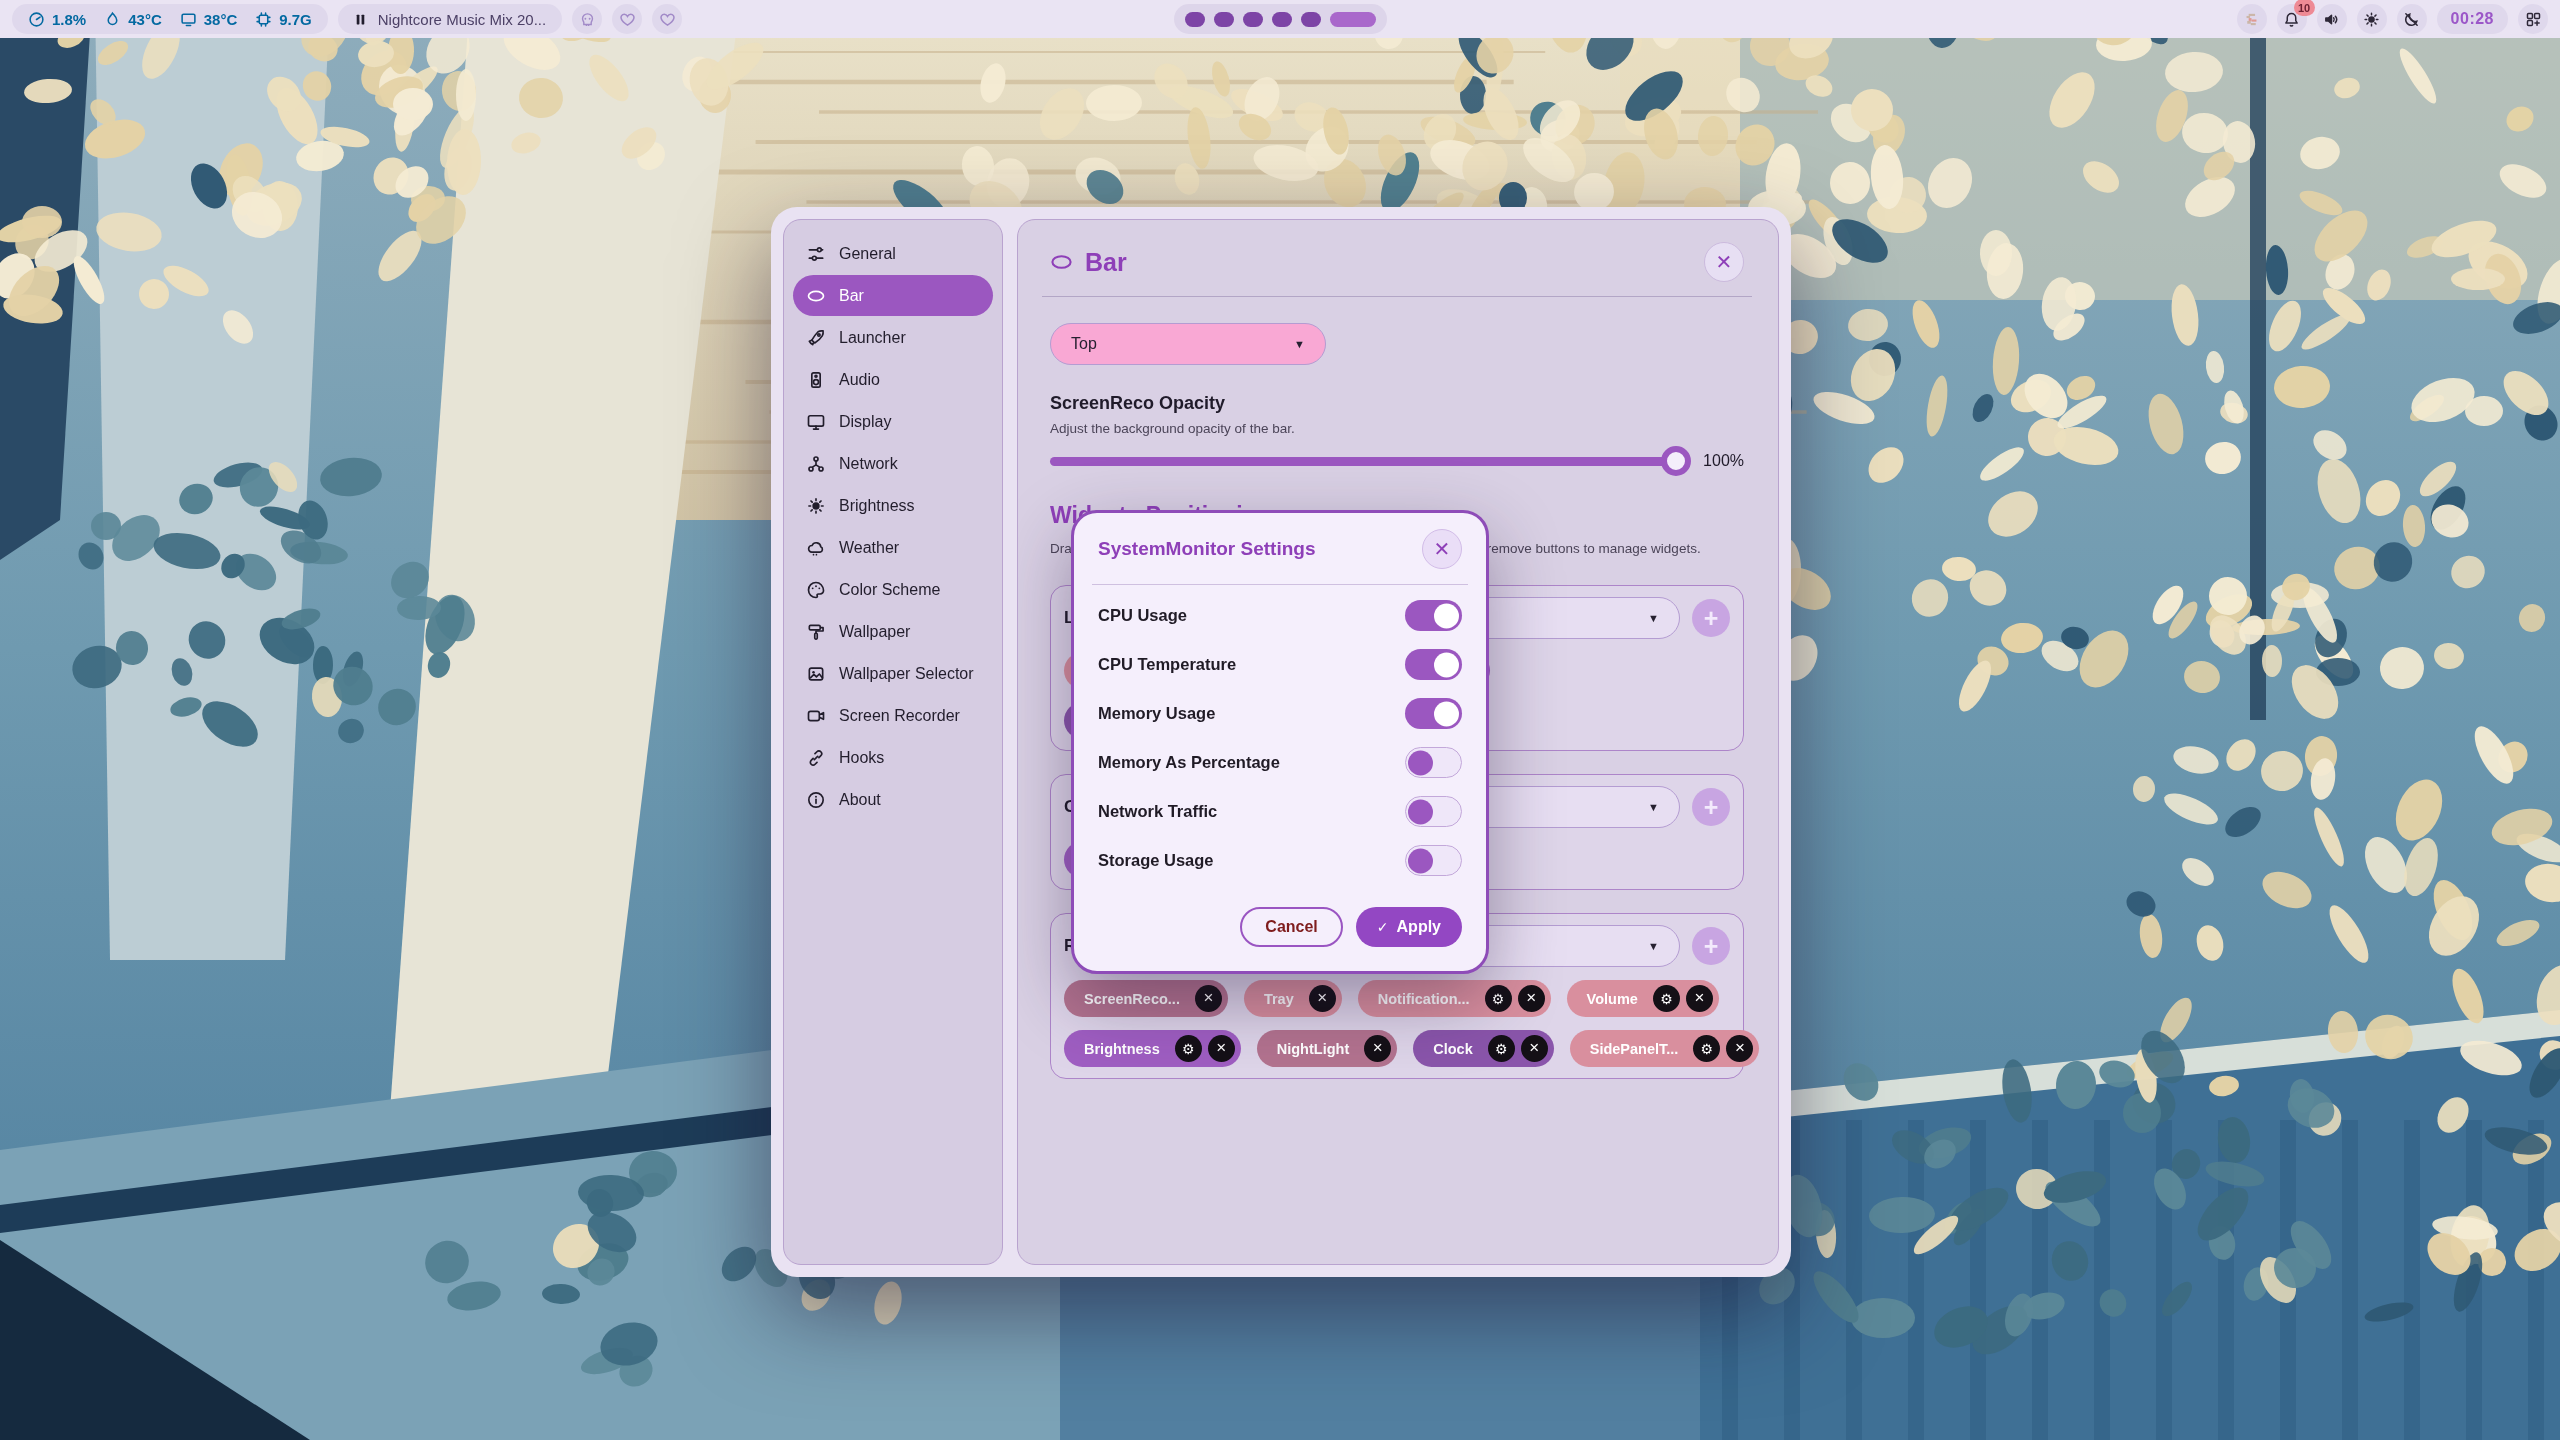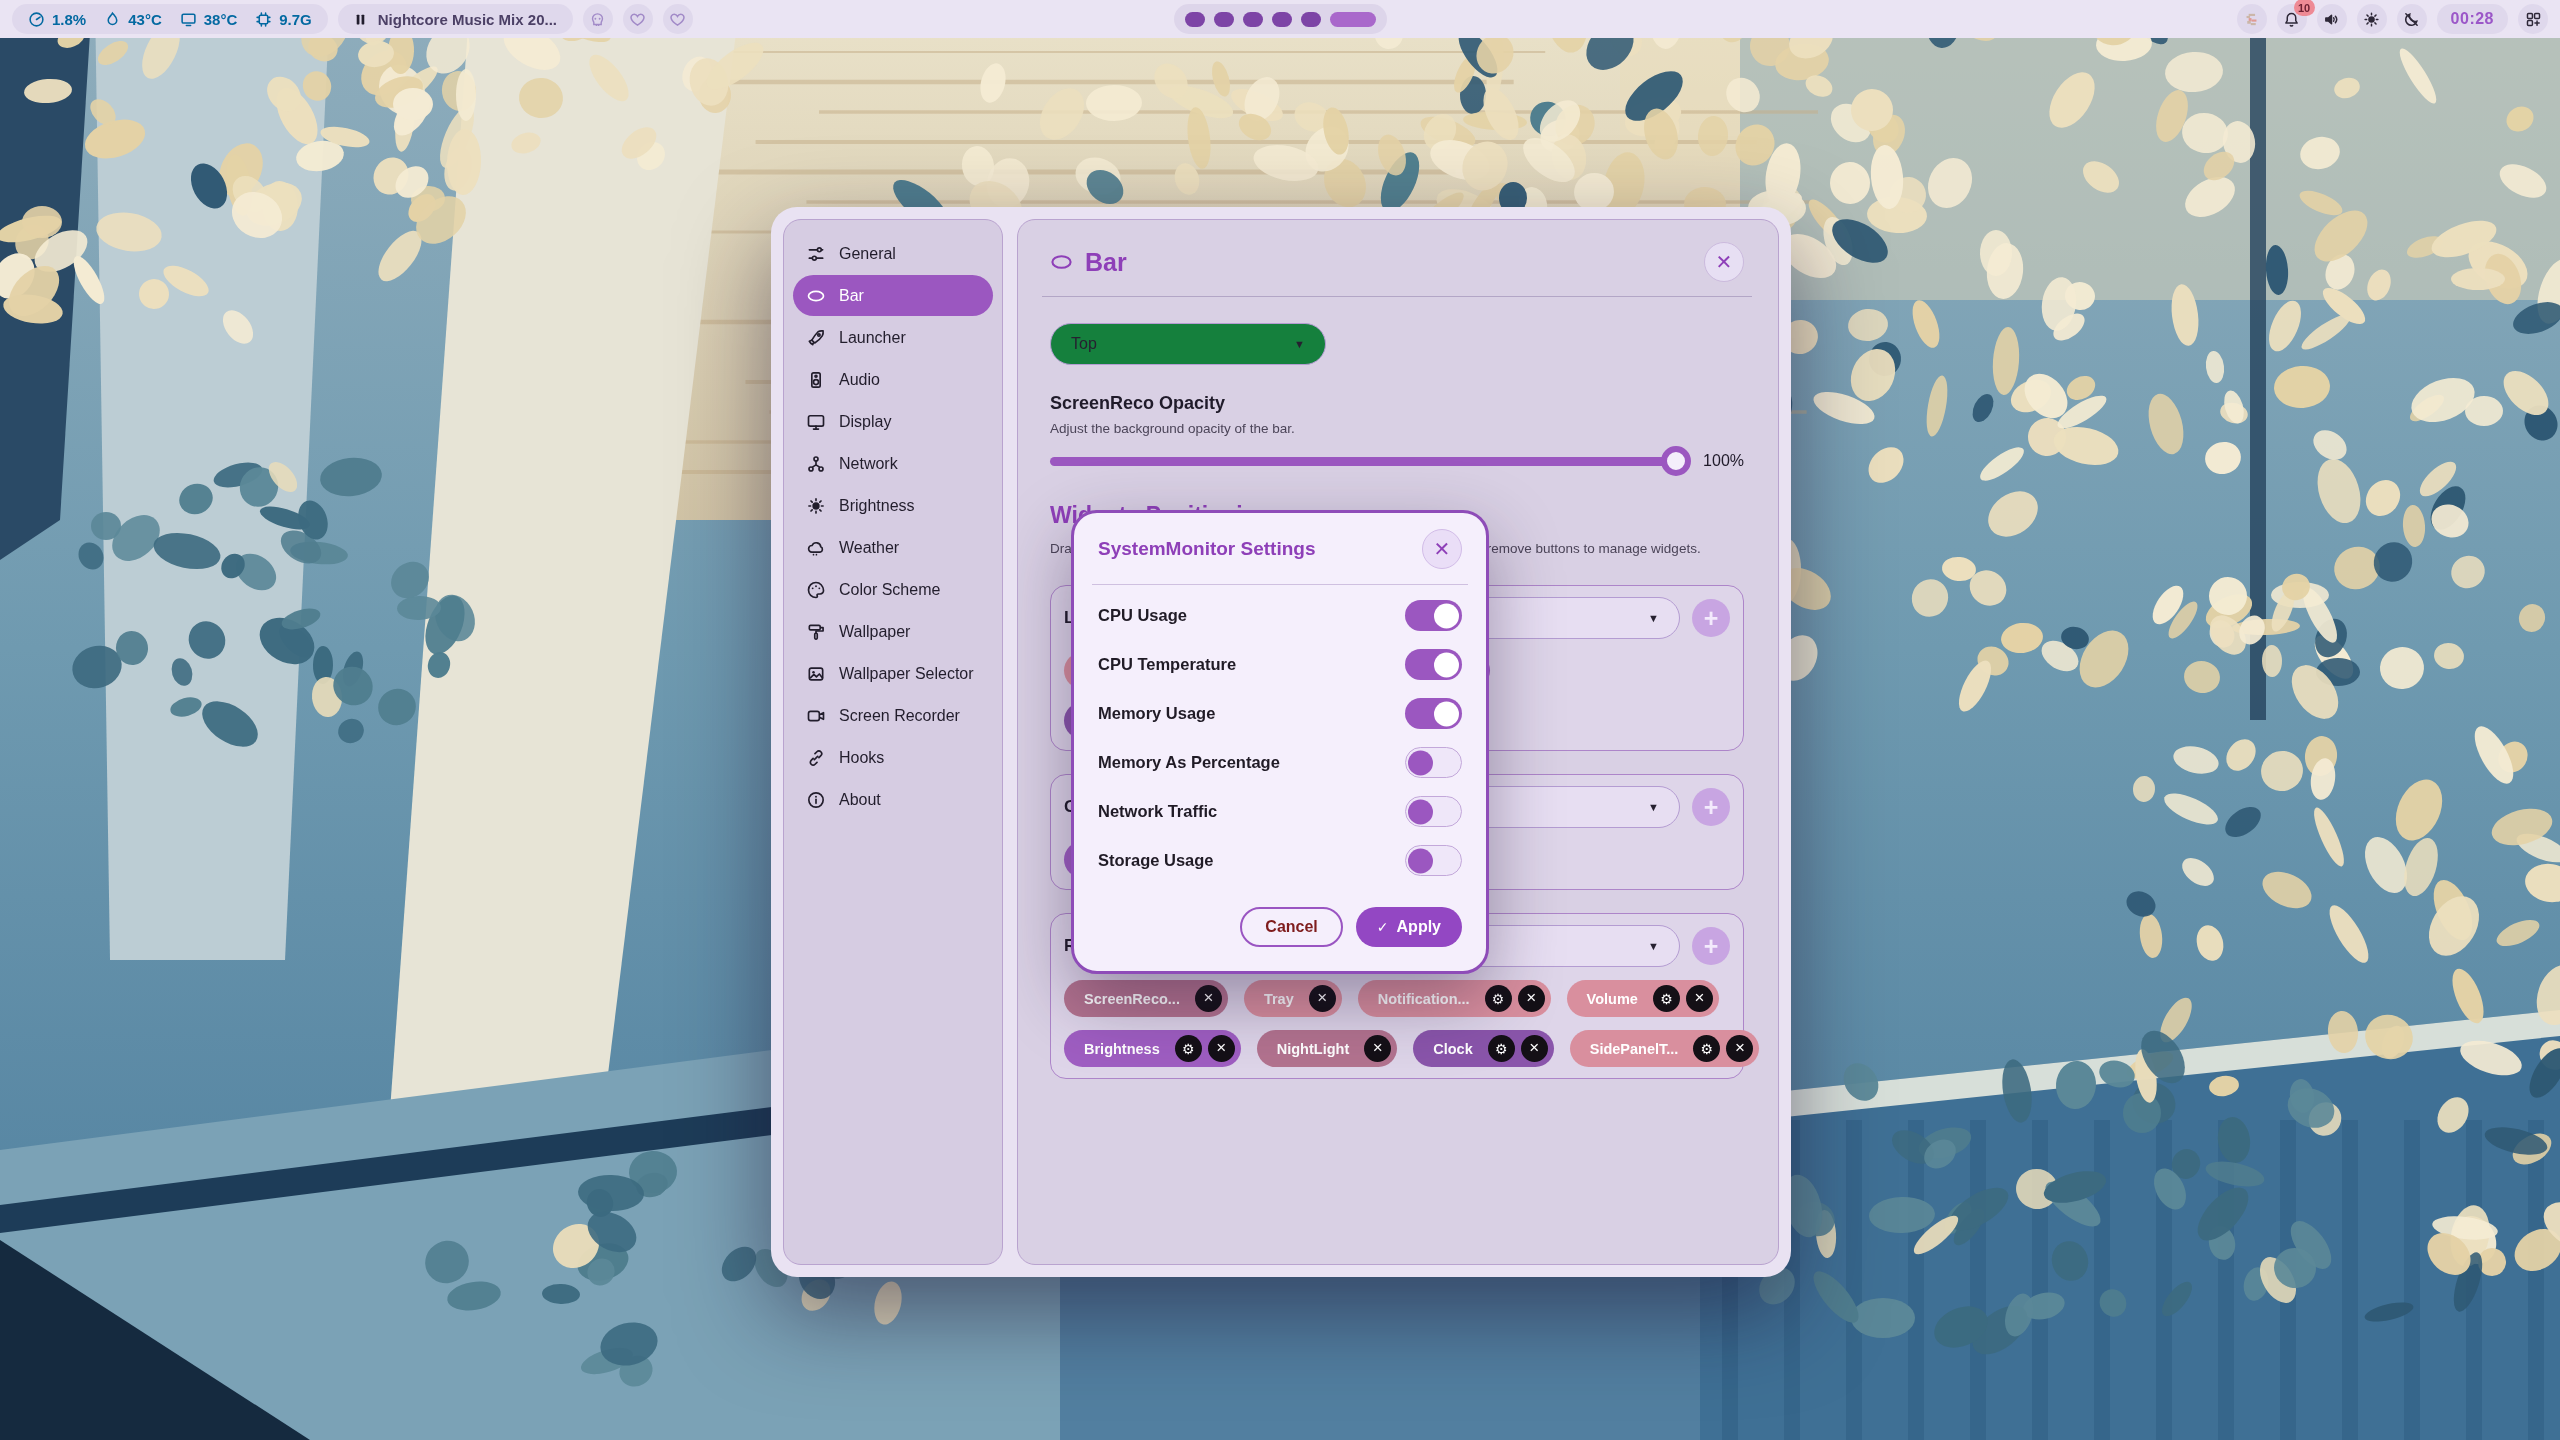--- a/index.html
+++ b/index.html
@@ -16,21 +16,21 @@
     display:flex;align-items:center;padding:0 12px;z-index:40;box-sizing:border-box;}
   .tb-zone{display:flex;align-items:center;gap:10px;}
   .tb-left{flex:1;}
   .tb-center{flex:0 0 auto;}
   .tb-right{flex:1;justify-content:flex-end;}
   .pill{background:#dfd8ec;border:none;border-radius:999px;height:30px;
     display:inline-flex;align-items:center;padding:0 16px;gap:14px;font:inherit;box-sizing:border-box;}
   .stats-pill{gap:18px;color:#0369a1;}
   .stat{display:inline-flex;align-items:center;gap:7px;font-weight:700;font-size:15px;}
   .stat svg{width:17px;height:17px;}
-  .media-pill{gap:11px;color:#4c4066;font-weight:700;font-size:15px;cursor:pointer;}
+  .media-pill{gap:11px;color:#4c4066;font-weight:400;font-size:15px;cursor:pointer;}
   .media-pill svg{width:13px;height:13px;color:#221d2e;}
   .circ{width:30px;height:30px;border-radius:50%;background:#dfd8ec;border:none;
     display:grid;place-items:center;color:#a28bc8;position:relative;cursor:pointer;padding:0;}
   .circ svg{width:17px;height:17px;}
   .tb-right .circ{color:#2e2838;}
   .badge{position:absolute;top:-5px;right:-8px;background:#ee8a95;color:#6e2033;
     font-size:11px;font-weight:700;border-radius:999px;min-width:21px;height:17px;
     display:grid;place-items:center;padding:0 4px;box-sizing:border-box;}
   .ws-pill{background:#ddd5ea;gap:9px;padding:0 11px;}
   .ws-dot{width:20px;height:15px;border-radius:8px;background:#7d44a6;cursor:pointer;}
@@ -56,21 +56,21 @@
   .panel-title{font-size:25px;font-weight:700;margin:0;}
   .close-circ{margin-left:auto;width:40px;height:40px;border-radius:50%;background:#e7dff3;
     border:1px solid #cbbadd;color:#8e3fb8;font-size:20px;display:grid;place-items:center;
     cursor:pointer;padding:0;font-family:inherit;}
   .divider{height:1px;background:#b3a6c6;margin:14px -8px 26px;}
 
   .setting-row{display:flex;align-items:center;margin-bottom:28px;}
   .setting-texts{flex:1;}
   .setting-label{font-size:18px;font-weight:700;color:#201b2a;}
   .setting-desc{font-size:13.5px;color:#4b4458;margin-top:7px;}
-  .select{height:42px;background:#15803d;border:1.5px solid #b49cd2;border-radius:999px;
+  .select{height:42px;background:#f9a8d4;border:1.5px solid #b49cd2;border-radius:999px;
     display:flex;align-items:center;justify-content:space-between;padding:0 20px;font-size:16px;
     color:#262030;cursor:pointer;box-sizing:border-box;}
   .select .caret{font-size:11px;color:#262030;}
   .bp-select{width:276px;}
 
   .slider-row{display:flex;align-items:center;gap:18px;margin:16px 0 6px;}
   .slider-track{flex:1;height:9px;border-radius:6px;background:#9b57c0;position:relative;cursor:pointer;}
   .slider-handle{position:absolute;right:-6px;top:50%;transform:translateY(-50%);width:18px;height:18px;
     background:#f4eefb;border:6px solid #9b57c0;border-radius:50%;}
   .slider-value{font-size:16px;color:#201b2a;}

